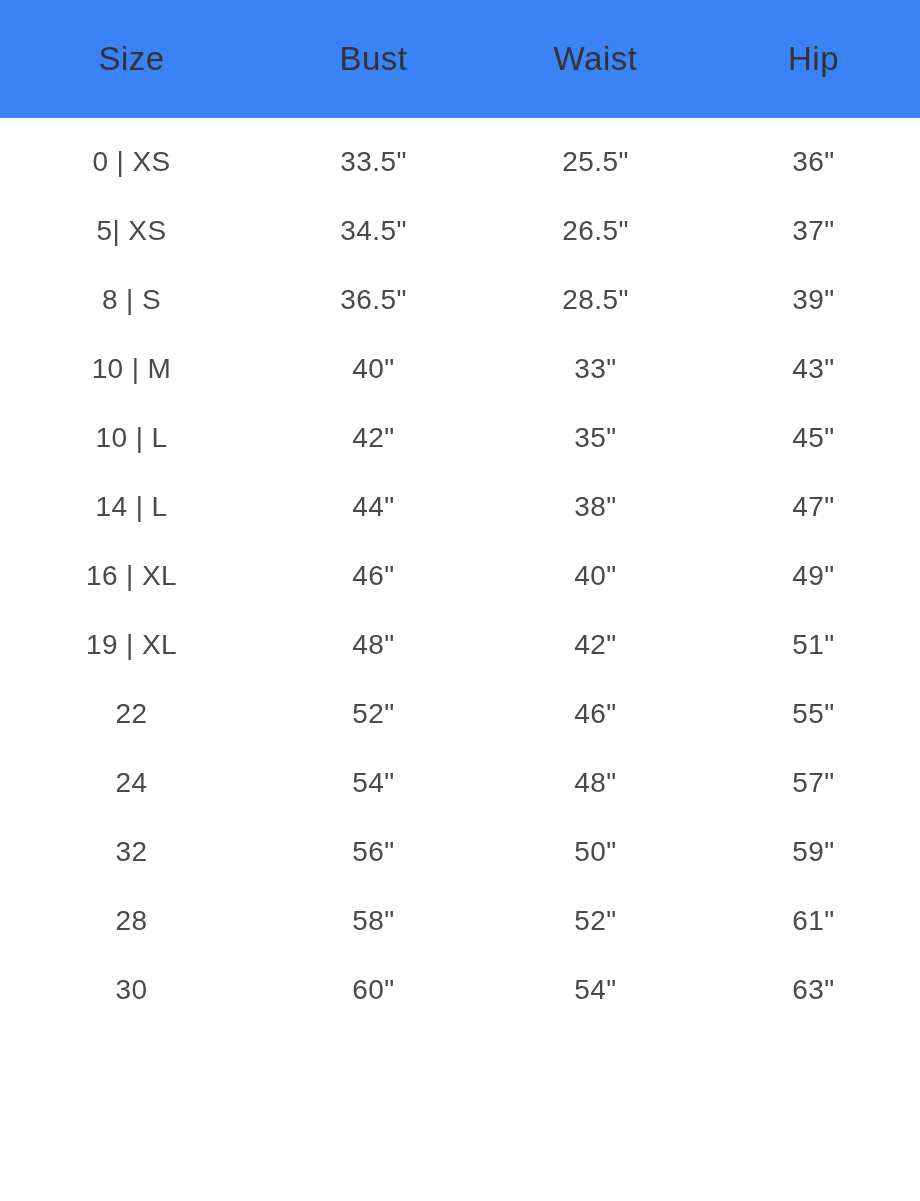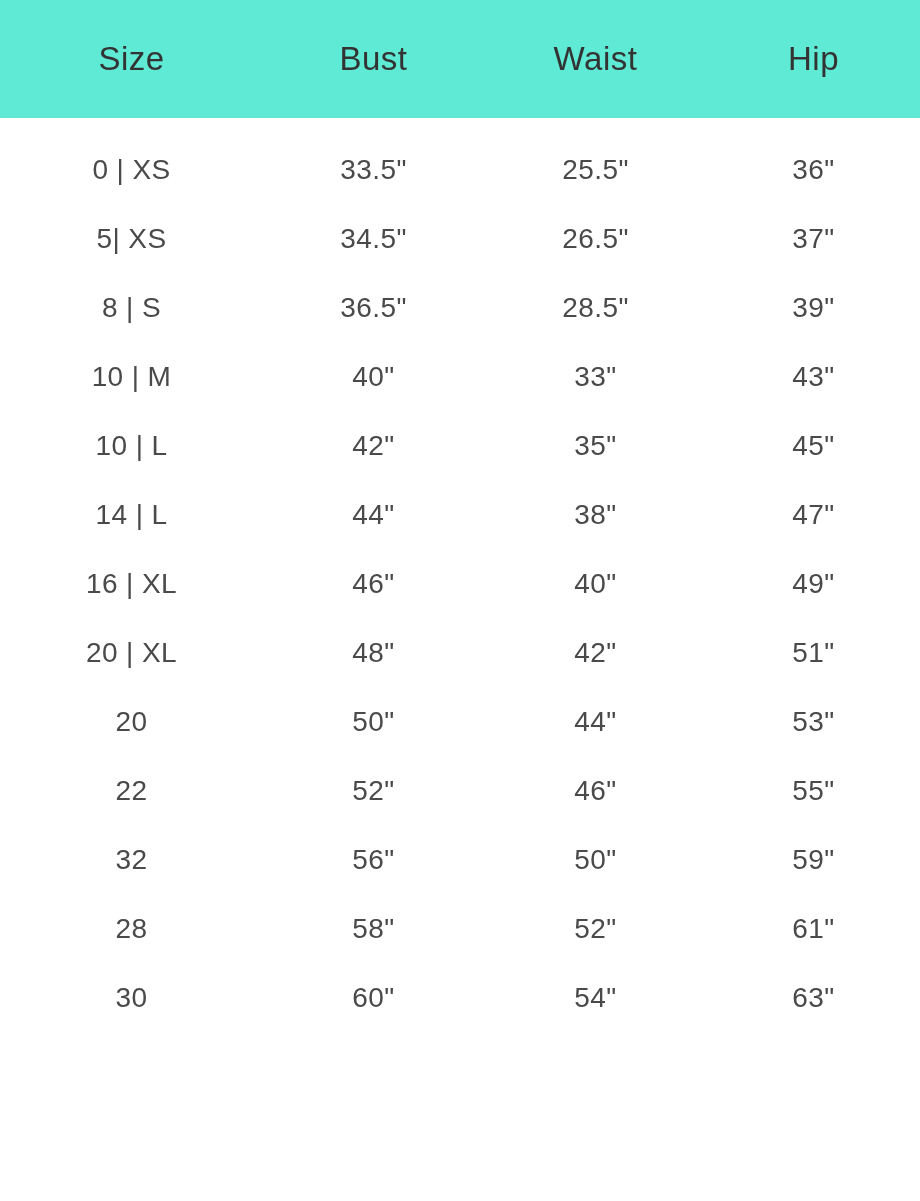--- a/index.html
+++ b/index.html
@@ -15,21 +15,21 @@
     overflow: hidden;
   }
 
   .size-chart {
     width: 920px;
     border-collapse: collapse;
     table-layout: fixed;
   }
 
   .size-chart thead tr {
-    background: #5eead4;
+    background: #3b82f6;
     padding-left: 18px;
   }
 
   .size-chart th {
     font-weight: 400;
     font-size: 33px;
     color: #333333;
     height: 116px;
     vertical-align: middle;
     text-align: center;
@@ -45,21 +45,21 @@
     text-align: center;
     letter-spacing: 0.4px;
   }
 
   .col-size   { width: 263px; }
   .col-bust   { width: 221px; }
   .col-waist  { width: 223px; }
   .col-hip    { width: 213px; }
 
   tbody tr:first-child td {
-    padding-top: 18px;
+    padding-top: 10px;
     margin-left: 24px;
   }
 </style>
 </head>
 <body>
 
 <table class="size-chart">
   <colgroup>
     <col class="col-size">
     <col class="col-bust">
@@ -111,36 +111,36 @@
       <td>38"</td>
       <td>47"</td>
     </tr>
     <tr>
       <td>16 | XL</td>
       <td>46"</td>
       <td>40"</td>
       <td>49"</td>
     </tr>
     <tr>
-      <td>20 | XL</td>
+      <td>19 | XL</td>
       <td>48"</td>
       <td>42"</td>
       <td>51"</td>
-    </tr>
-    <tr>
-      <td>20</td>
-      <td>50"</td>
-      <td>44"</td>
-      <td>53"</td>
     </tr>
     <tr>
       <td>22</td>
       <td>52"</td>
       <td>46"</td>
       <td>55"</td>
+    </tr>
+    <tr>
+      <td>24</td>
+      <td>54"</td>
+      <td>48"</td>
+      <td>57"</td>
     </tr>
     <tr>
       <td>32</td>
       <td>56"</td>
       <td>50"</td>
       <td>59"</td>
     </tr>
     <tr>
       <td>28</td>
       <td>58"</td>

